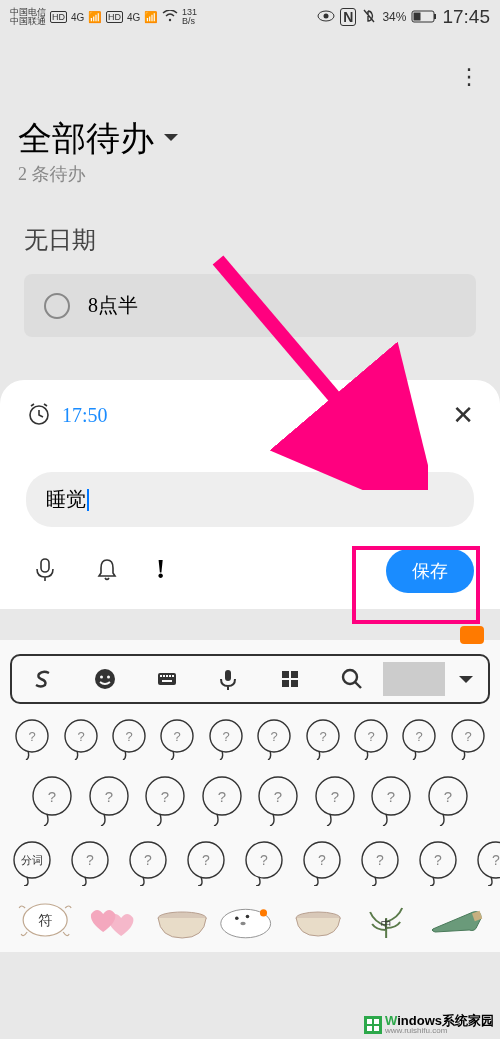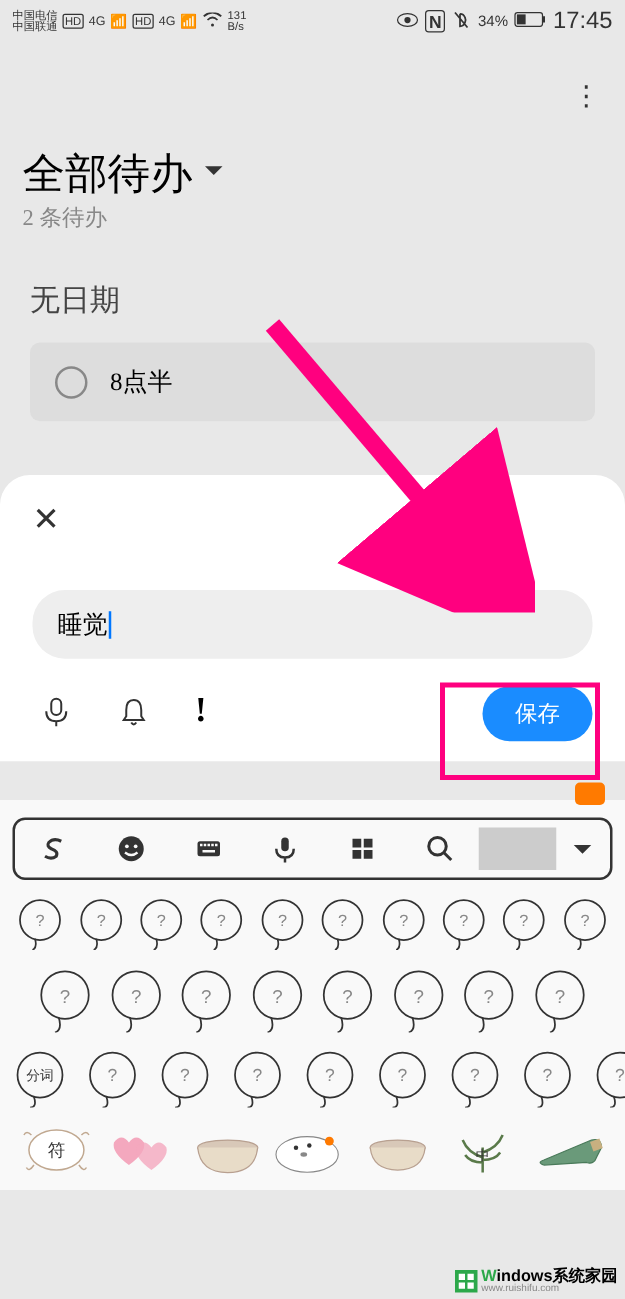--- a/index.html
+++ b/index.html
@@ -150,20 +150,29 @@
   <defs>
       <marker id="ah" markerWidth="12" markerHeight="12" refX="6" refY="6" orient="auto">
         <path d="M0 0 L12 6 L0 12 Z" fill="#ff007f"></path>
       </marker>
     </defs>
   <line x1="10" y1="10" x2="180" y2="210" stroke="#ff007f" stroke-width="14" marker-end="url(#ah)"></line>
 </svg>
 
 <div class="sheet">
   <div class="sheet-top">
+    <div class="time-row">
+      <span>
+        <svg width="26" height="26" viewBox="0 0 26 26">
+            <circle cx="13" cy="14" r="9" stroke="#333" fill="none" stroke-width="1.6"></circle>
+            <path d="M13 9 L13 14 L17 16 M5 5 L8 3 M21 5 L18 3" stroke="#333" fill="none" stroke-width="1.6"></path>
+          </svg>
+      </span>
+      <span class="time-text">17:50</span>
+    </div>
     <div class="close-x">✕</div>
   </div>
 
   <div class="input-box">
     <span class="input-text">睡觉</span>
       <span class="cursor"></span>
   </div>
 
   <div class="action-row">
     <div class="icon-group">

